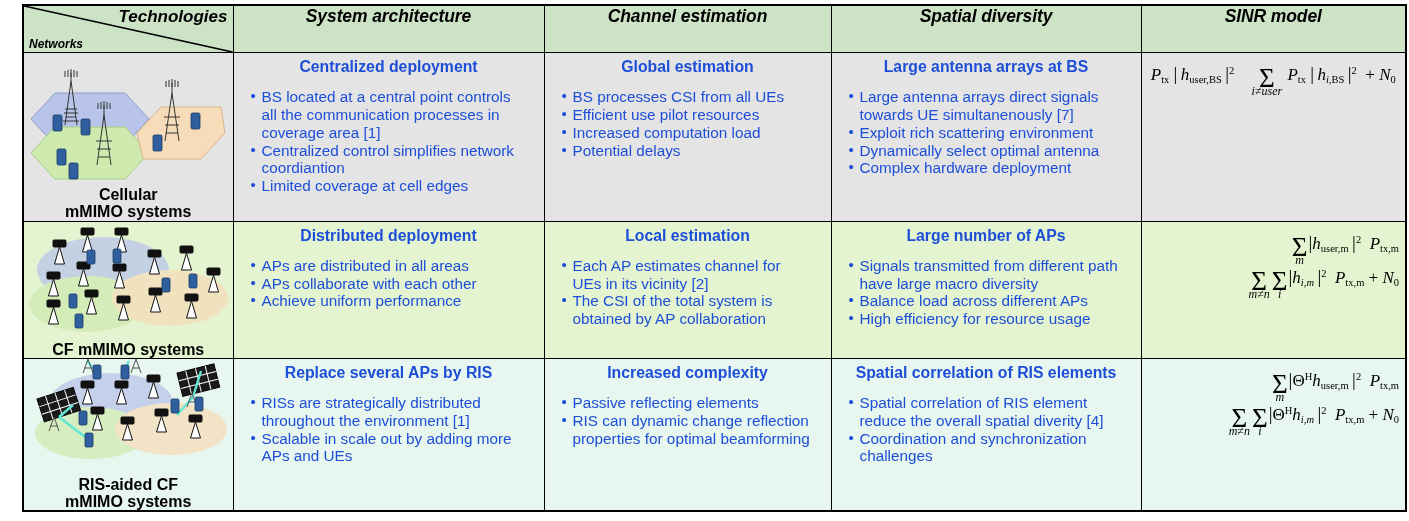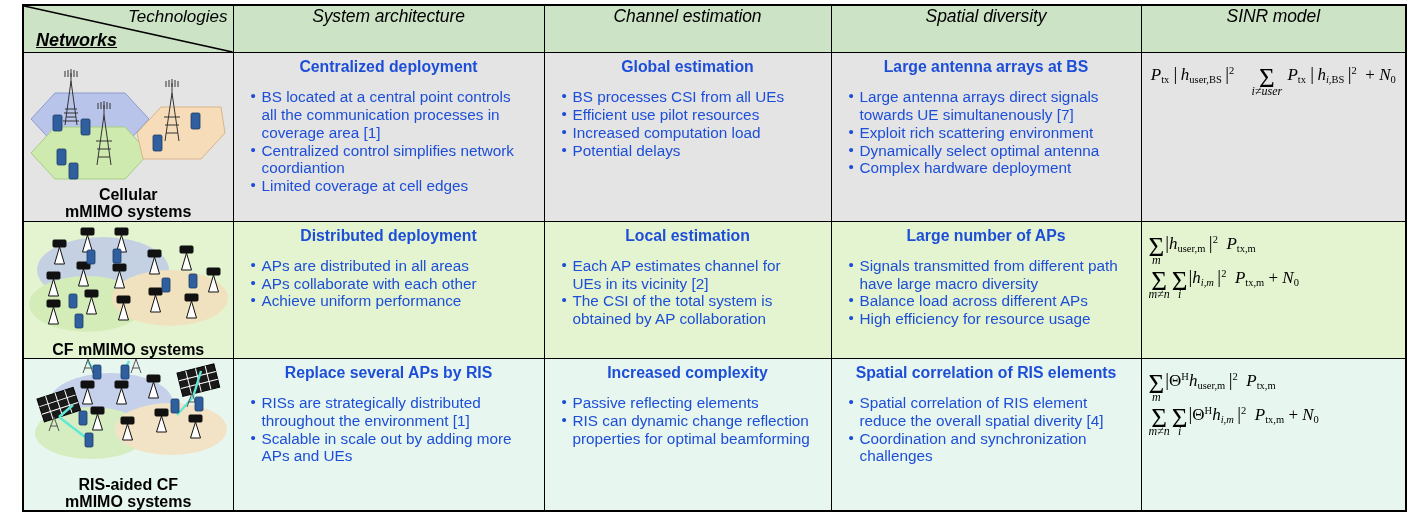--- a/index.html
+++ b/index.html
@@ -26,50 +26,49 @@
   col.c-sys{width:311px;}
   col.c-chan{width:287px;}
   col.c-spat{width:310px;}
   col.c-sinr{width:265px;}
 
   
   th.head{
     background:#cde3c6;
     height:46px;
     font-style:italic;
-    font-weight:normal;
+    font-weight:bold;
     font-size:17.5px;
     text-align:center;
     color:#000;
     letter-spacing:-0.1px;
   }
   .corner{
     position:relative;
     background:#cde3c6;
     padding:0;
     height:46px;
     overflow:hidden;
   }
   .corner .diag{
     position:absolute;inset:0;
     width:100%;height:100%;
     display:block;
   }
   .corner .tech{
     position:absolute;
     top:1px;right:5px;
-    font-style:italic;font-weight:normal;font-size:17px;
+    font-style:italic;font-weight:bold;font-size:17px;
     z-index:2;
   }
   .corner .nets{
     position:absolute;
-    left:12px;bottom:1px;
-    font-style:italic;font-weight:bold;font-size:18px;
+    left:5px;bottom:1px;
+    font-style:italic;font-weight:bold;font-size:12px;
     z-index:2;
-    text-decoration:underline;
   }
 
   
   .r1 td{background:#e4e4e4;}
   .r2 td{background:#e4f4d0;}
   .r3 td{background:#e7f6ee;}
 
   
   .cell{
     padding:4px 5px 4px 5px;
@@ -121,21 +120,21 @@
   .formula{
     display:flex;
     align-items:flex-start;
     justify-content:center;
     height:100%;
     padding-top:10px;
     box-sizing:border-box;
   }
   .frac{
     display:inline-block;
-    text-align:left;
+    text-align:right;
     font-family:"Liberation Serif", serif;
     font-size:17px;
   }
   .frac .num{
     padding:0 6px 2px 6px;
     white-space:nowrap;
   }
   .frac .bar{
     border-top:1.4px solid #000;
     height:0;

